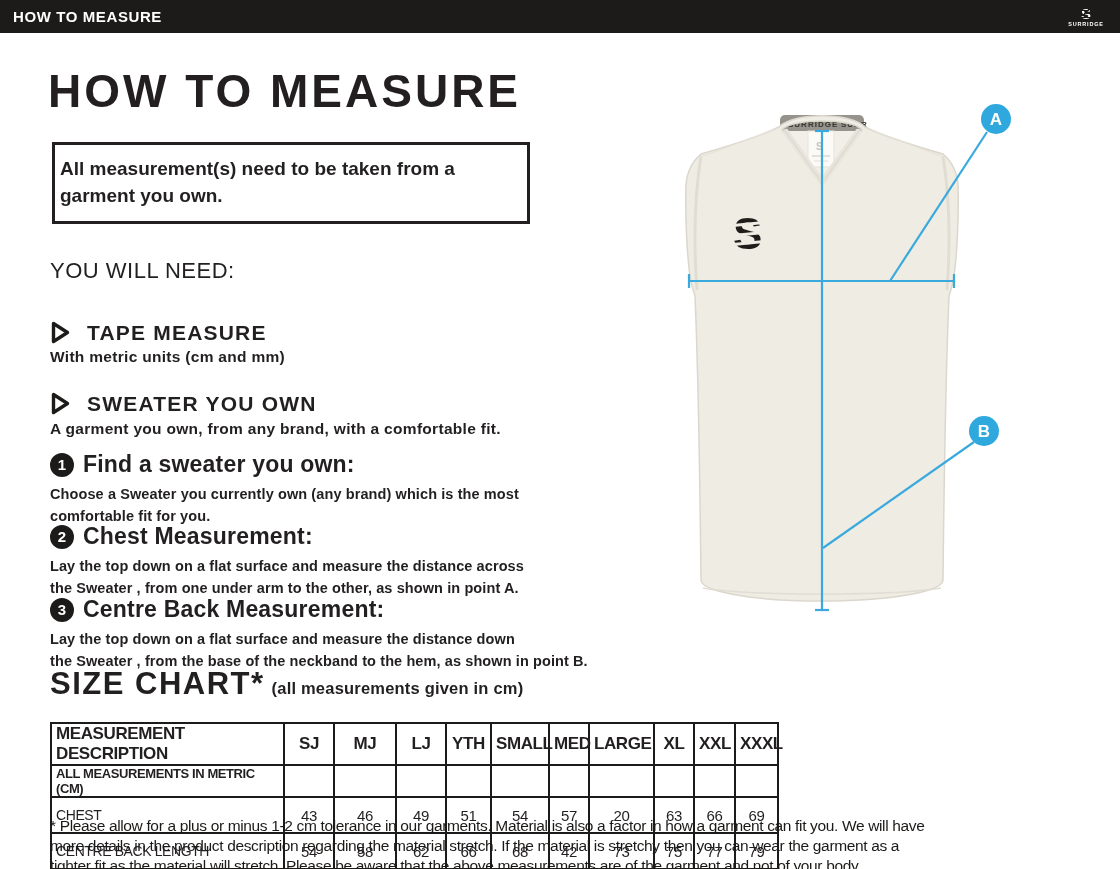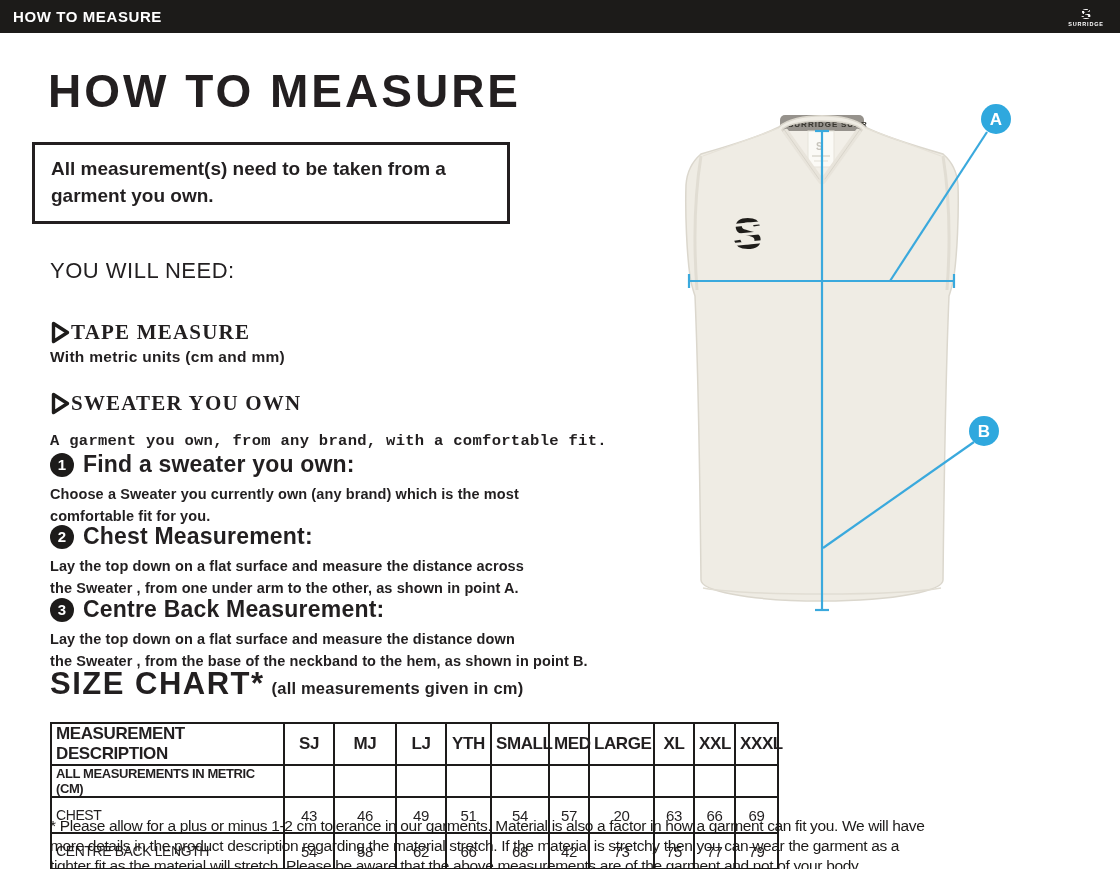--- a/index.html
+++ b/index.html
@@ -12,25 +12,25 @@
             background:#1c1b19; display:flex; align-items:center; justify-content:space-between; }
   .topbar-title { color:#fff; font-weight:bold; font-size:15px; letter-spacing:.6px; padding-left:13px; }
   .topbar-logo { width:62px; text-align:center; padding-right:6px; line-height:1; }
   .topbar-logo .logo-s { color:#fff; font-weight:bold; font-size:15px;
         background:repeating-linear-gradient(175deg,#fff 0 2.5px,#1c1b19 2.5px 3.6px);
         -webkit-background-clip:text; background-clip:text; -webkit-text-fill-color:transparent; }
   .topbar-logo .logo-word { color:#fff; font-weight:bold; font-size:5.5px; letter-spacing:.8px; margin-top:1px; }
 
   
   .h1 { position:absolute; left:48px; top:64px; font-size:46px; font-weight:bold; letter-spacing:3px; color:#231f20; }
-  .notice { position:absolute; left:32px; top:142px; width:478px; border:3px solid #231f20;
-            padding:11px 16px; font-size:19px; font-weight:bold; line-height:1.42; white-space:pre-line; }
+  .notice { position:absolute; left:52px; top:142px; width:478px; border:3px solid #231f20;
+            padding:11px 5px; font-size:19px; font-weight:bold; line-height:1.42; white-space:pre-line; }
   .h2need { position:absolute; left:50px; top:258px; font-size:22px; font-weight:normal; letter-spacing:.5px; }
 
-  .need-item { position:absolute; left:50px; display:flex; align-items:center; gap:0;font-family:Liberation Serif, serif; }
+  .need-item { position:absolute; left:50px; display:flex; align-items:center; gap:16px; }
   .need-label { font-size:21px; font-weight:bold; letter-spacing:1.2px; }
   .need-desc { position:absolute; left:50px; font-size:15.5px; font-weight:bold; letter-spacing:.3px; }
 
   .step-head { position:absolute; left:50px; display:flex; align-items:center; gap:9px; }
   .step-num { width:24px; height:24px; border-radius:50%; background:#1d1b1a; color:#fff;
               display:inline-flex; align-items:center; justify-content:center;
               font-size:15px; font-weight:bold; flex:0 0 auto; }
   .step-title { font-size:23px; font-weight:bold; letter-spacing:.2px; }
   .step-body { position:absolute; left:50px; width:650px; font-size:14.5px; font-weight:bold;
                line-height:1.55; white-space:pre-line; letter-spacing:.1px; }
@@ -79,21 +79,21 @@
     <span class="need-label">TAPE MEASURE</span>
   </div>
   <div class="need-desc" style="top:348px;">With metric units (cm and mm)</div>
 
   <div class="need-item" style="top:391px;">
     <svg width="21" height="25">
       <path d="M3.5 3.5 L17.5 12.5 L3.5 21.5 Z" fill="none" stroke="#1d1b1a" stroke-width="3.4" stroke-linejoin="round"></path>
     </svg>
     <span class="need-label">SWEATER YOU OWN</span>
   </div>
-  <div class="need-desc" style="top:432px;font-family:Liberation Mono, monospace;">A garment you own, from any brand, with a comfortable fit.</div>
+  <div class="need-desc" style="top:420px;">A garment you own, from any brand, with a comfortable fit.</div>
 
   <div class="step-head" style="top:451px;">
     <span class="step-num">1</span>
     <span class="step-title">Find a sweater you own:</span>
   </div>
   <div class="step-body" style="top:483px;">Choose a Sweater you currently own (any brand) which is the most
 comfortable fit for you.</div>
 
   <div class="step-head" style="top:523px;">
     <span class="step-num">2</span>

